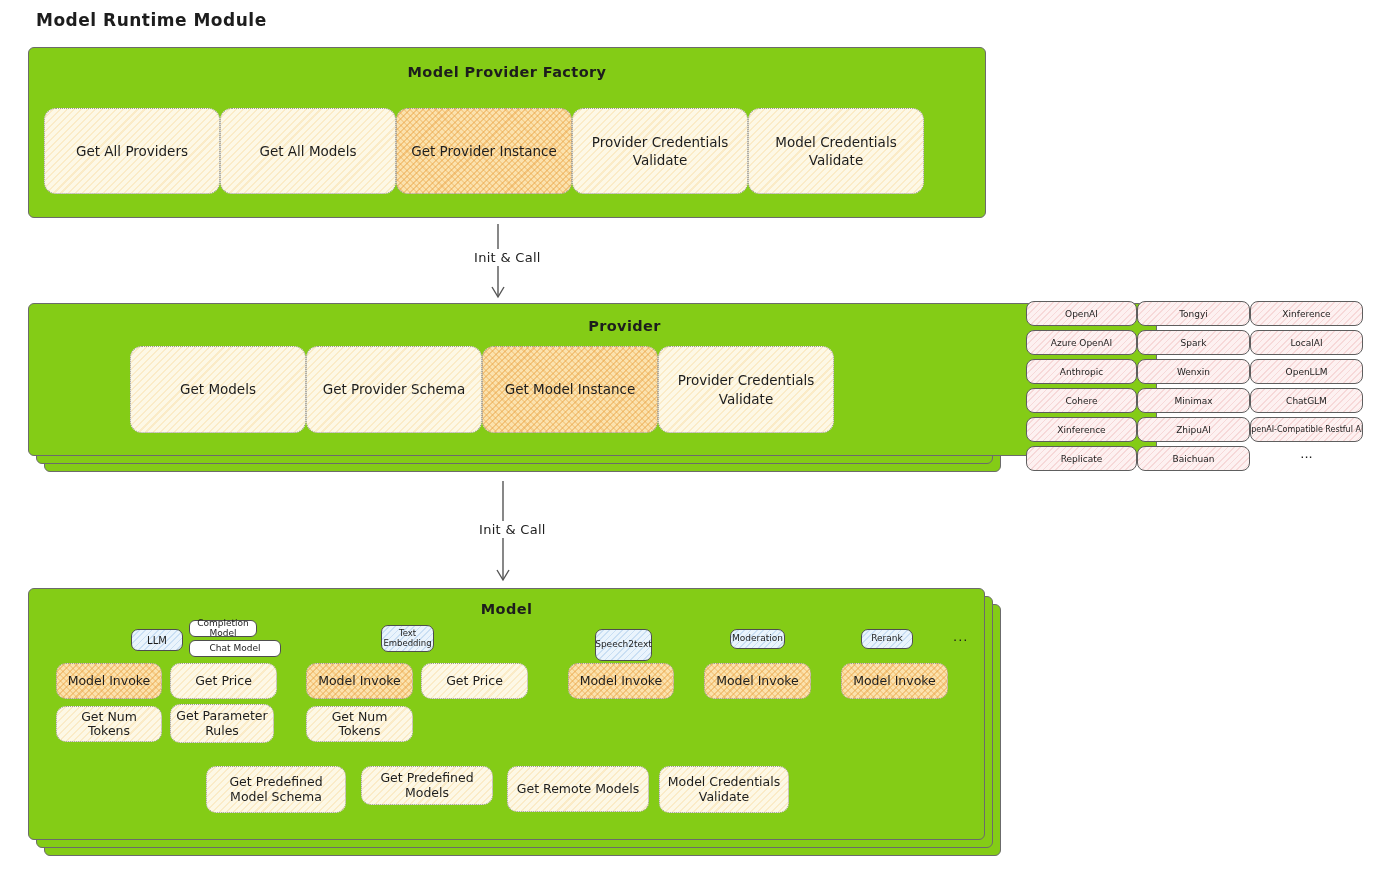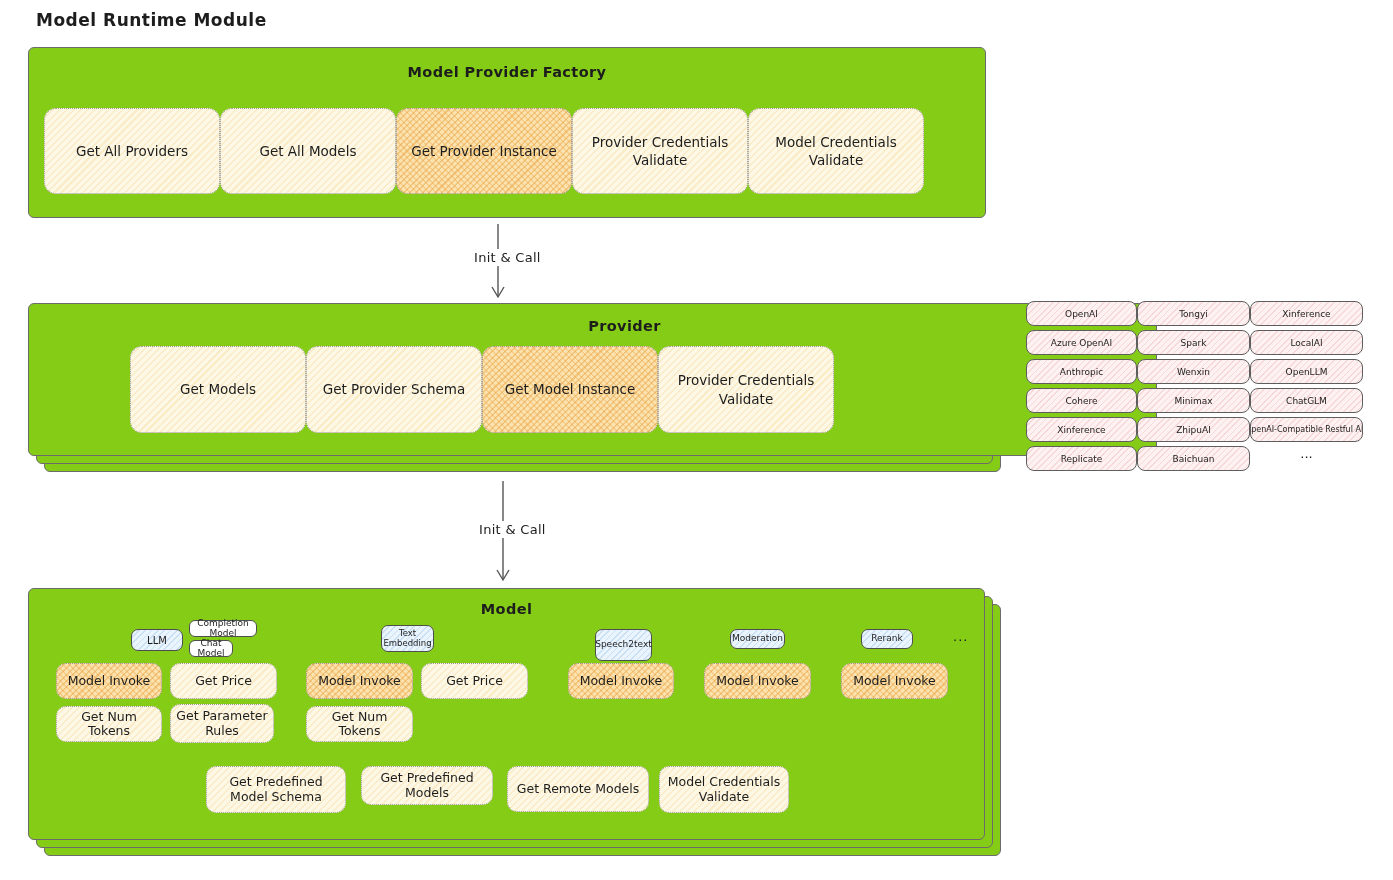--- a/index.html
+++ b/index.html
@@ -145,21 +145,21 @@
   </svg>
   <div class="arrow-label" style="left:474px; top:521px;">Init &amp; Call</div>
 
   <div class="layer" style="left:44px; top:604px; width:957px; height:252px;"></div>
   <div class="layer" style="left:36px; top:596px; width:957px; height:252px;"></div>
   <div class="bigbox" style="left:28px; top:588px; width:957px; height:252px;">
     <div class="bigbox-title" style="top:12px;">Model</div>
 
     <div class="tab fill-blue" style="left:102px; top:40px; width:52px; height:22px;">LLM</div>
     <div class="tab tab-white" style="left:160px; top:31px; width:68px; height:17px;">Completion Model</div>
-    <div class="tab tab-white" style="left:160px; top:51px; width:44px; height:17px;">Chat Model</div>
+    <div class="tab tab-white" style="left:160px; top:51px; width:92px; height:17px;">Chat Model</div>
     <div class="tab fill-blue" style="left:352px; top:36px; width:53px; height:27px; font-size:8.5px;">Text Embedding</div>
     <div class="tab fill-blue" style="left:566px; top:40px; width:57px; height:32px; font-size:9px;">Speech2text</div>
     <div class="tab fill-blue" style="left:701px; top:40px; width:55px; height:20px; font-size:9px;">Moderation</div>
     <div class="tab fill-blue" style="left:832px; top:40px; width:52px; height:20px; font-size:9px;">Rerank</div>
     <div class="dots" style="left:924px; top:40px;">...</div>
 
     <div class="btn-sm fill-orange" style="left:27px;  top:74px; width:106px; height:36px;">Model Invoke</div>
     <div class="btn-sm fill-cream" style="left:141px; top:74px; width:107px; height:36px;">Get Price</div>
     <div class="btn-sm fill-orange" style="left:277px; top:74px; width:107px; height:36px;">Model Invoke</div>
     <div class="btn-sm fill-cream" style="left:392px; top:74px; width:107px; height:36px;">Get Price</div>

